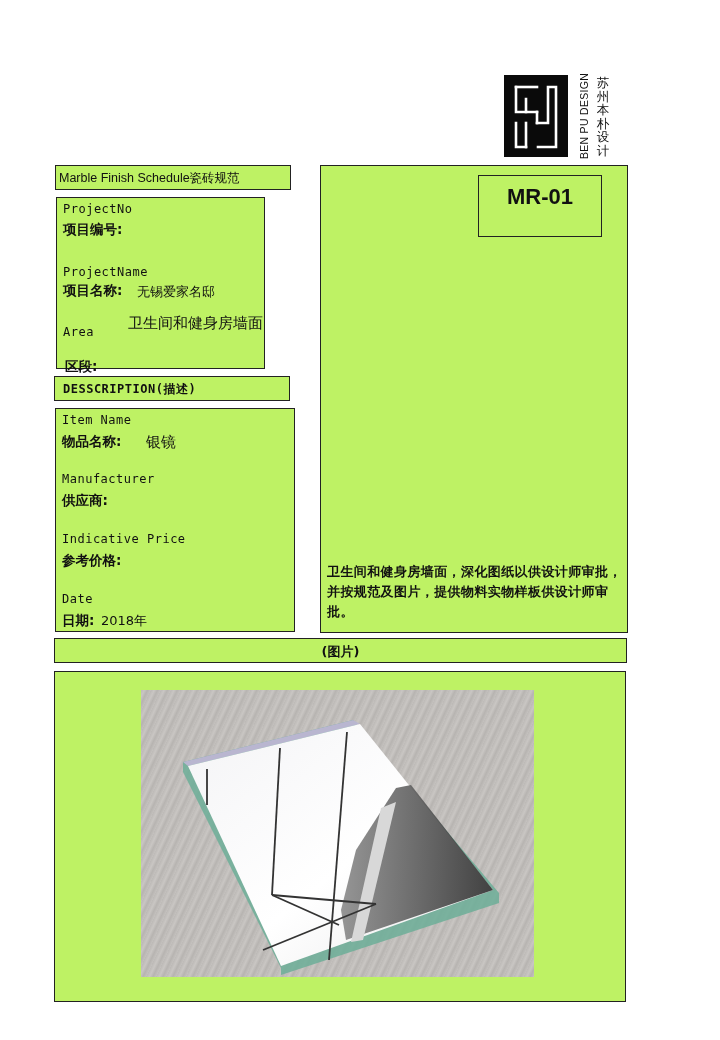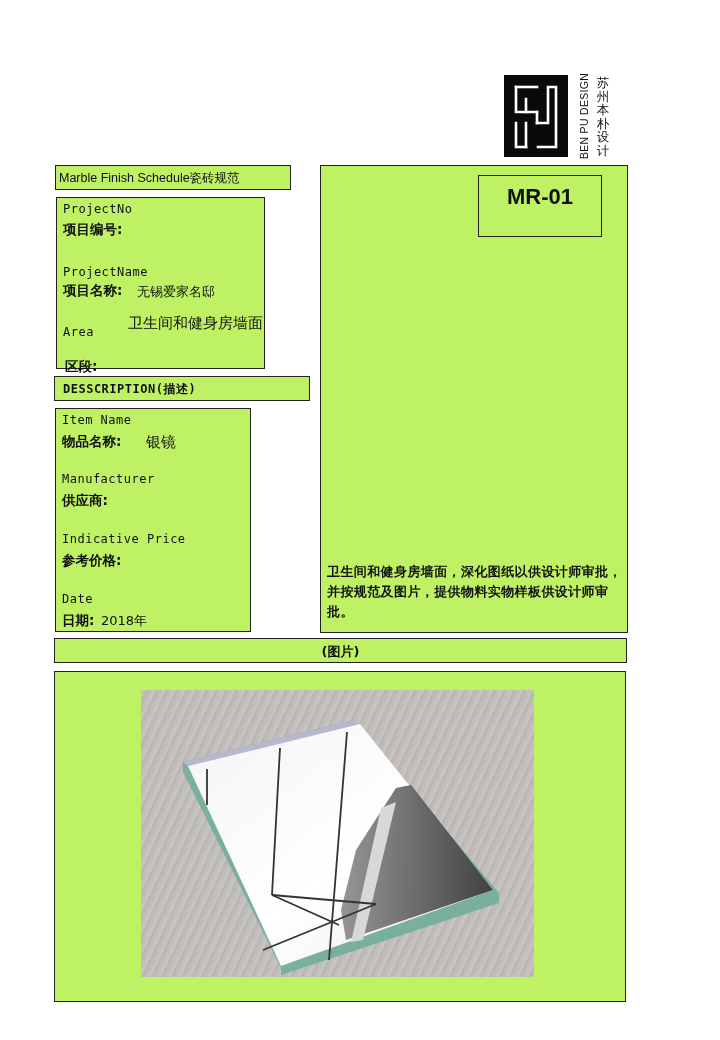--- a/index.html
+++ b/index.html
@@ -17,22 +17,22 @@
   #logo-en { position:absolute; left:577px; top:75px; width:14px; height:82px; }
   #logo-en span { position:absolute; left:50%; top:50%; transform:translate(-50%,-50%) rotate(-90deg);
                   font-family:"Liberation Sans", sans-serif; font-size:10.5px; letter-spacing:0.3px; white-space:nowrap; color:#111; }
   #logo-cn { position:absolute; left:596px; top:76px; width:14px; font-size:12.5px; line-height:13.5px; color:#111;
              font-family:"DejaVu Sans", sans-serif; text-align:center; }
 
   #title-box { left:55px; top:165px; width:236px; height:25px; }
   #title-box span { position:absolute; left:3px; top:4px; font-family:"Liberation Sans", sans-serif; font-size:12.5px; }
 
   #project-box { left:56px; top:197px; width:209px; height:172px; }
-  #desc-header { left:54px; top:376px; width:256px; height:25px; }
-  #item-box { left:55px; top:408px; width:196px; height:224px; }
+  #desc-header { left:54px; top:376px; width:236px; height:25px; }
+  #item-box { left:55px; top:408px; width:240px; height:224px; }
   #right-box { left:320px; top:165px; width:308px; height:468px; }
   #code-box { left:478px; top:175px; width:124px; height:62px; border-width:1.5px; }
   #code-box span { position:absolute; left:0; right:0; top:8px; text-align:center; font-family:"Liberation Sans", sans-serif;
                    font-weight:bold; font-size:22px; }
   #note { position:absolute; left:327px; top:562px; width:300px; font-family:"DejaVu Sans", sans-serif; font-weight:bold;
           font-size:13px; line-height:20px; letter-spacing:0.4px; color:#111; }
   #pic-bar { left:54px; top:638px; width:573px; height:25px; }
   #pic-bar span { position:absolute; left:0; right:0; top:4px; text-align:center; font-weight:bold; font-size:13px; }
   #image-box { left:54px; top:671px; width:572px; height:331px; }
 

